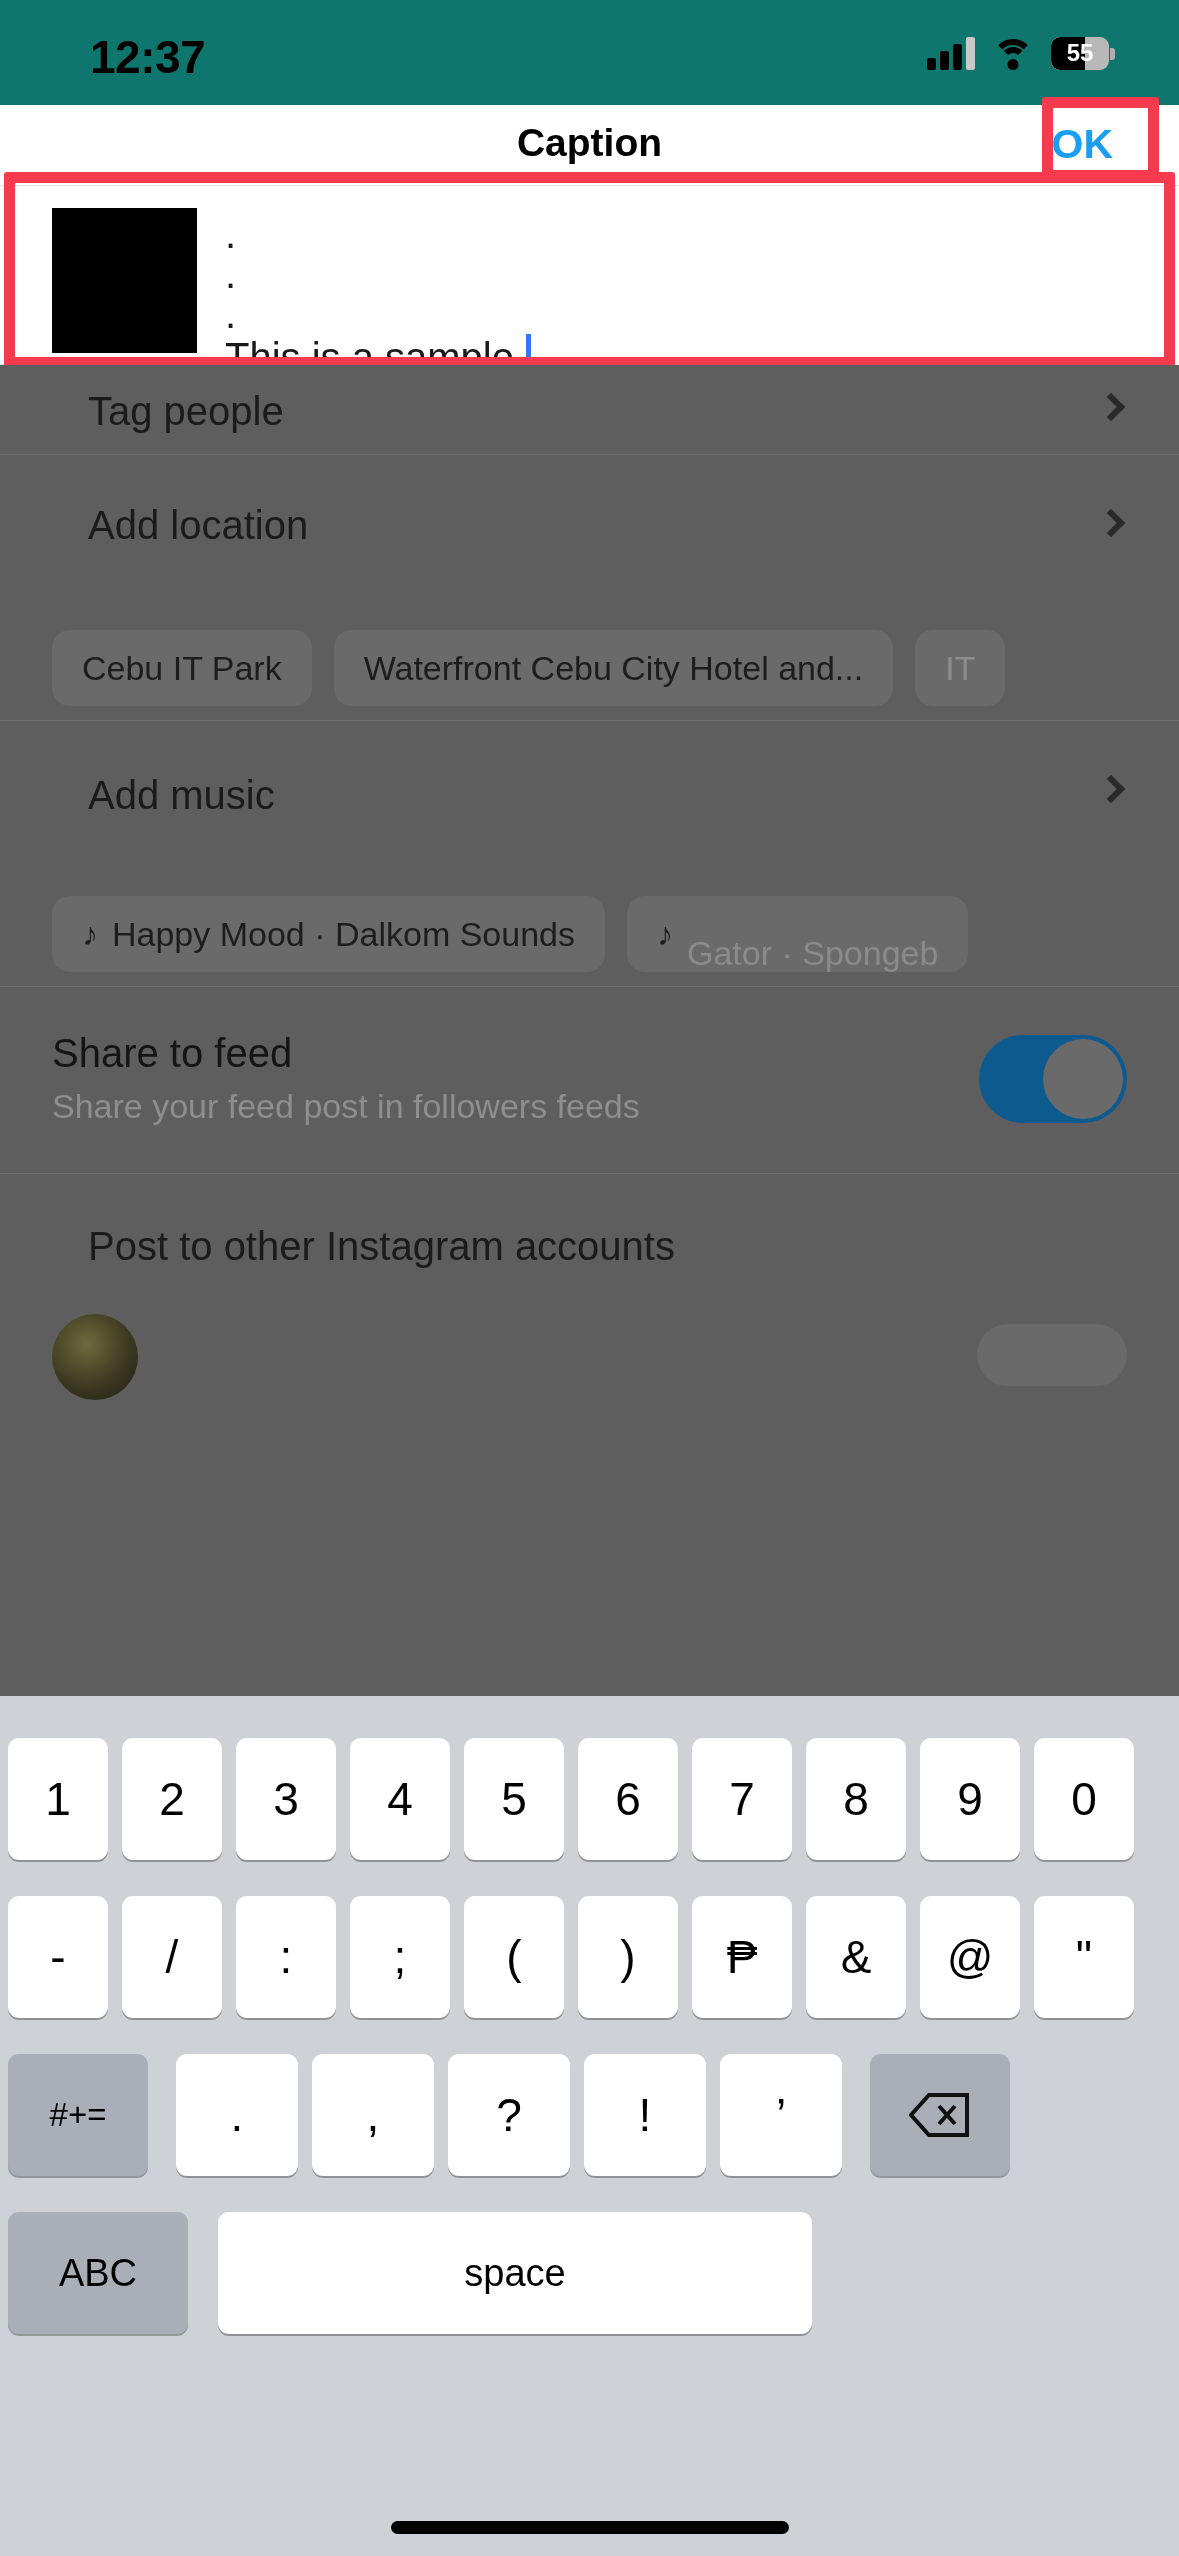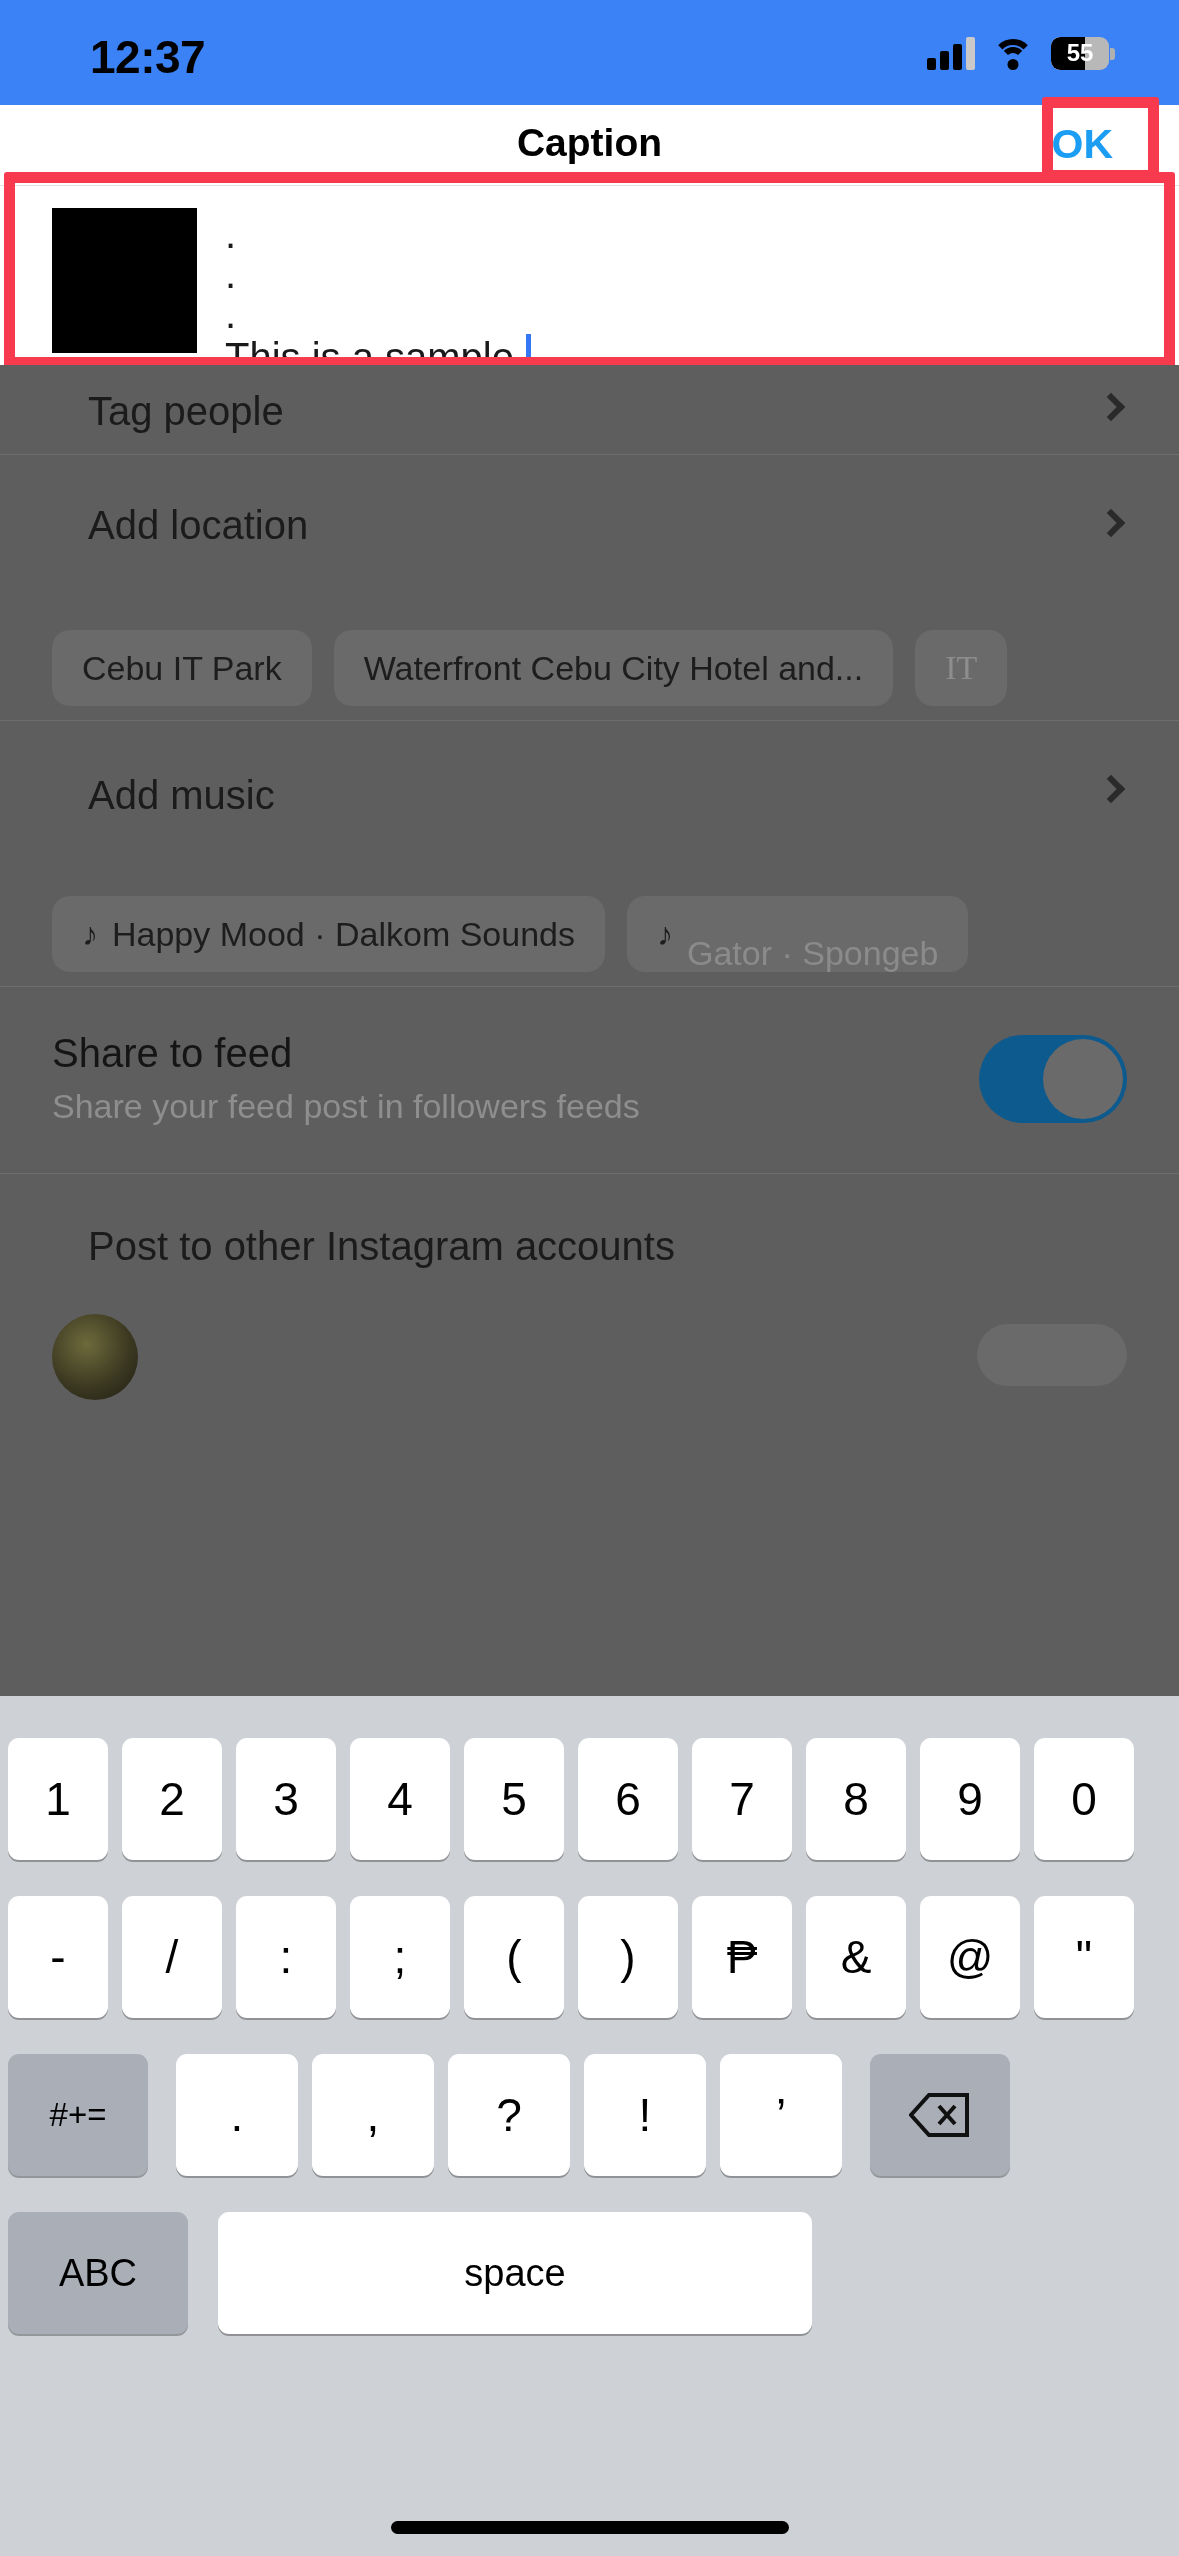--- a/index.html
+++ b/index.html
@@ -7,21 +7,21 @@
     width: 1179px; height: 2556px;
     background: #ffffff;
     font-family: "Liberation Sans", sans-serif;
     overflow: hidden;
   }
   #screen { position: relative; width: 1179px; height: 2556px; background:#fff; }
 
   
   .statusbar {
     position: absolute; top: 0; left: 0; width: 1179px; height: 105px;
-    background: #3b82f6;
+    background: #0f766e;
   }
   .sb-time {
     position: absolute; left: 90px; top: 30px;
     font-size: 46px; font-weight: 700; color: #000; letter-spacing: -0.5px;
   }
   .sb-right {
     position: absolute; right: 64px; top: 36px;
     display: flex; align-items: center; gap: 17px;
   }
   .sig { display: flex; align-items: flex-end; gap: 4px; height: 34px; }
@@ -103,21 +103,21 @@
     position:absolute; right: 58px; width: 20px; height: 20px;
     border-top: 6px solid #2a2a2a; border-right: 6px solid #2a2a2a;
     transform: rotate(45deg);
   }
   .chips { position:absolute; display:flex; gap: 22px; left: 52px; text-align: right; }
   .chip {
     background: #6a6a6a; border-radius: 18px; height: 76px;
     display:flex; align-items:center; padding: 0 30px;
     font-size: 34px; color:#1d1d1d; white-space: nowrap;
   }
-  .chip.faded { color: #8d8d8d; font-family: Liberation Serif, serif; }
+  .chip.faded { color: #8d8d8d; }
   .chip .note { margin-right: 14px; font-size: 32px; color:#1d1d1d; }
   .chip .tail-fade { color: #8b8b8b; margin-top: 38px; }
 
   .share-title { position:absolute; left:52px; font-size: 40px; color:#151515; }
   .share-sub { position:absolute; left:52px; font-size: 34px; color:#8e8e8e; }
   .toggle {
     position:absolute; right: 52px; width: 148px; height: 88px;
     border-radius: 44px; background: #0d5a8e;
   }
   .toggle .knob {

